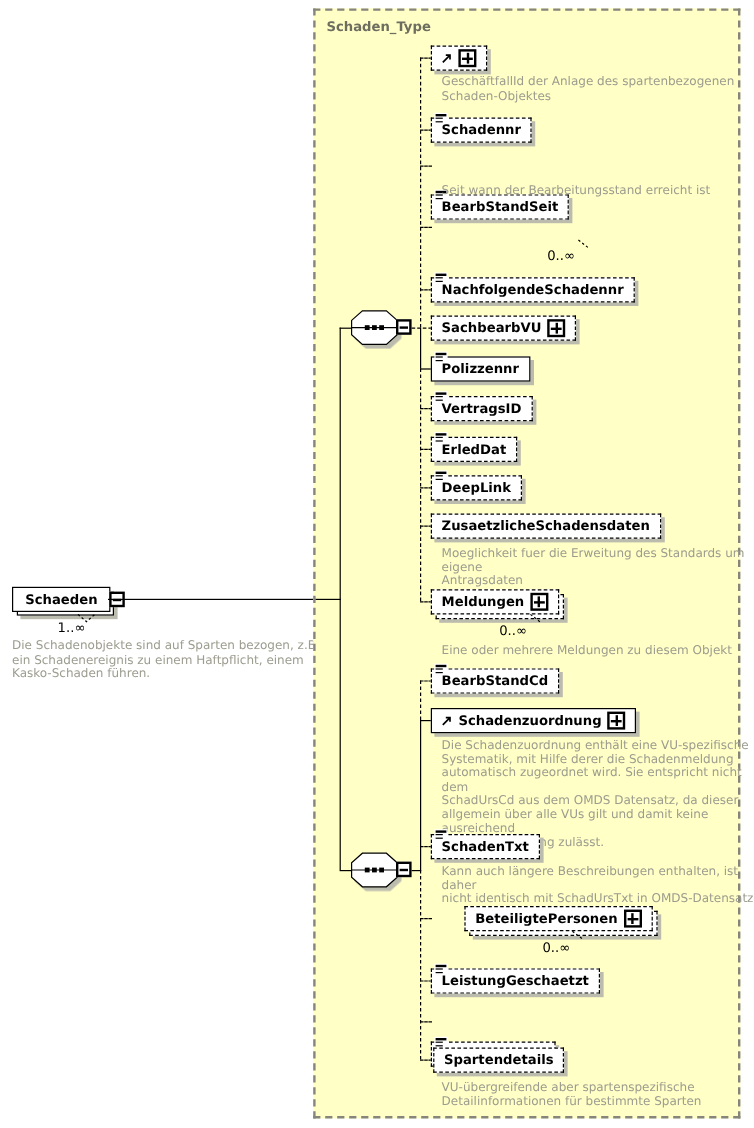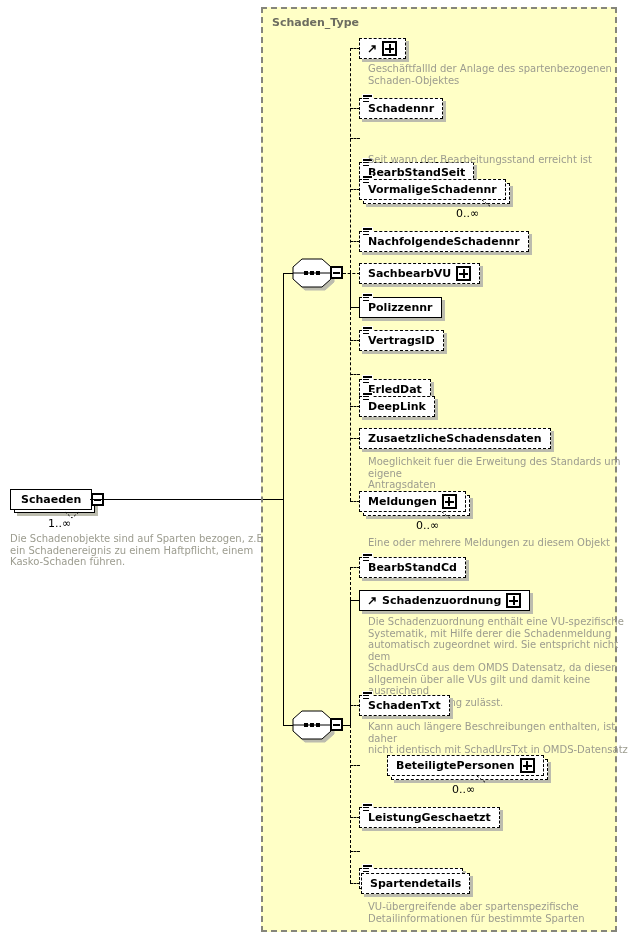--- a/index.html
+++ b/index.html
@@ -148,24 +148,20 @@
       <span class="ticon"></span>
       <span class="nm">Schadennr</span>
     </div>
 
     <div class="el" style="left:96px;top:119px;margin-top:34px;">
       <span class="ticon"></span>
       <span class="nm">BearbStandSeit</span>
     </div>
     <div class="anno" style="top:145px;">Seit wann der Bearbeitungsstand erreicht ist</div>
 
-    <div class="el multi" style="left:96px;top:170px;">
-      <span class="ticon"></span>
-      <span class="nm">VormaligeSchadennr</span>
-    </div>
     <svg class="seq" style="left:218px;top:190px;filter:none;" width="12" height="9">
         <line x1="1" y1="1" x2="10" y2="8" stroke="#000" stroke-dasharray="2,2"></line>
       </svg>
     <div class="card" style="left:193px;top:198px;">0..∞</div>
 
     <div class="el" style="left:96px;top:222px;">
       <span class="ticon"></span>
       <span class="nm">NachfolgendeSchadennr</span>
     </div>
 
@@ -177,21 +173,21 @@
     <div class="el req" style="left:96px;top:288px;">
       <span class="ticon"></span>
       <span class="nm">Polizzennr</span>
     </div>
 
     <div class="el" style="left:96px;top:321px;">
       <span class="ticon"></span>
       <span class="nm">VertragsID</span>
     </div>
 
-    <div class="el" style="left:96px;top:370px;align-items:center;">
+    <div class="el" style="left:96px;top:355px;align-items:center;">
       <span class="ticon"></span>
       <span class="nm">ErledDat</span>
     </div>
 
     <div class="el" style="left:96px;top:387px;">
       <span class="ticon"></span>
       <span class="nm">DeepLink</span>
     </div>
 
     <div class="el" style="left:96px;top:419px;">

